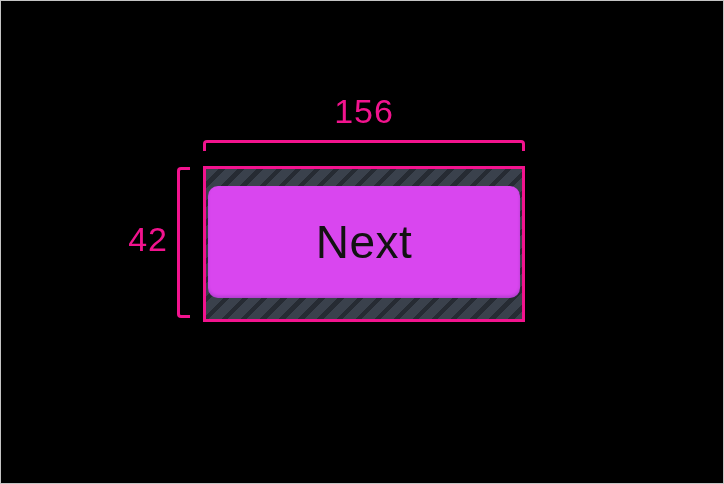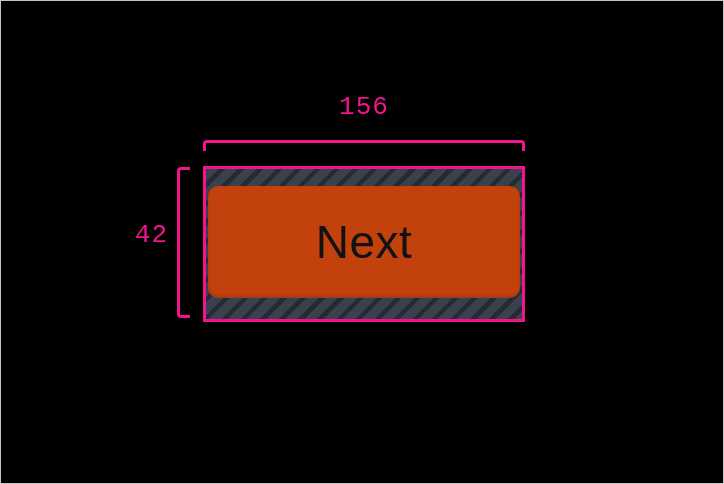--- a/index.html
+++ b/index.html
@@ -12,25 +12,24 @@
     width: 724px;
     height: 484px;
     box-sizing: border-box;
     border: 1px solid #C4C4C4;
     background: #000000;
     overflow: hidden;
     font-family: "Liberation Sans", sans-serif;
   }
   .dim-label {
     position: absolute;
-    font-size: 26px;
+    font-size: 34px;
     line-height: 1;
     font-weight: 400;
     letter-spacing: 1px;
-    font-family: Liberation Mono, monospace;
   }
   .dim-width {
     left: 202px;
     top: 93px;
     width: 322px;
     text-align: center;
   }
   .dim-height {
     left: 103px;
     top: 221px;
@@ -106,17 +105,17 @@
   <div class="bracket bracket-top" style="border-color: rgb(242, 19, 142);"></div>
 
   <div class="dim-label dim-height" style="color: rgb(242, 19, 142);">42</div>
 
   <div class="bracket bracket-left" style="border-color: rgb(242, 19, 142);"></div>
 
   <div class="measure-box" style="border-color: rgb(242, 19, 142);">
 
     <div class="hatch"></div>
 
-    <button class="next-button" style="background-color: #c2410c; color: rgb(18, 18, 18);">
+    <button class="next-button" style="background-color: #d946ef; color: rgb(18, 18, 18);">
       <span>Next</span>
     </button>
   </div>
 </div>
 
 </body></html>

